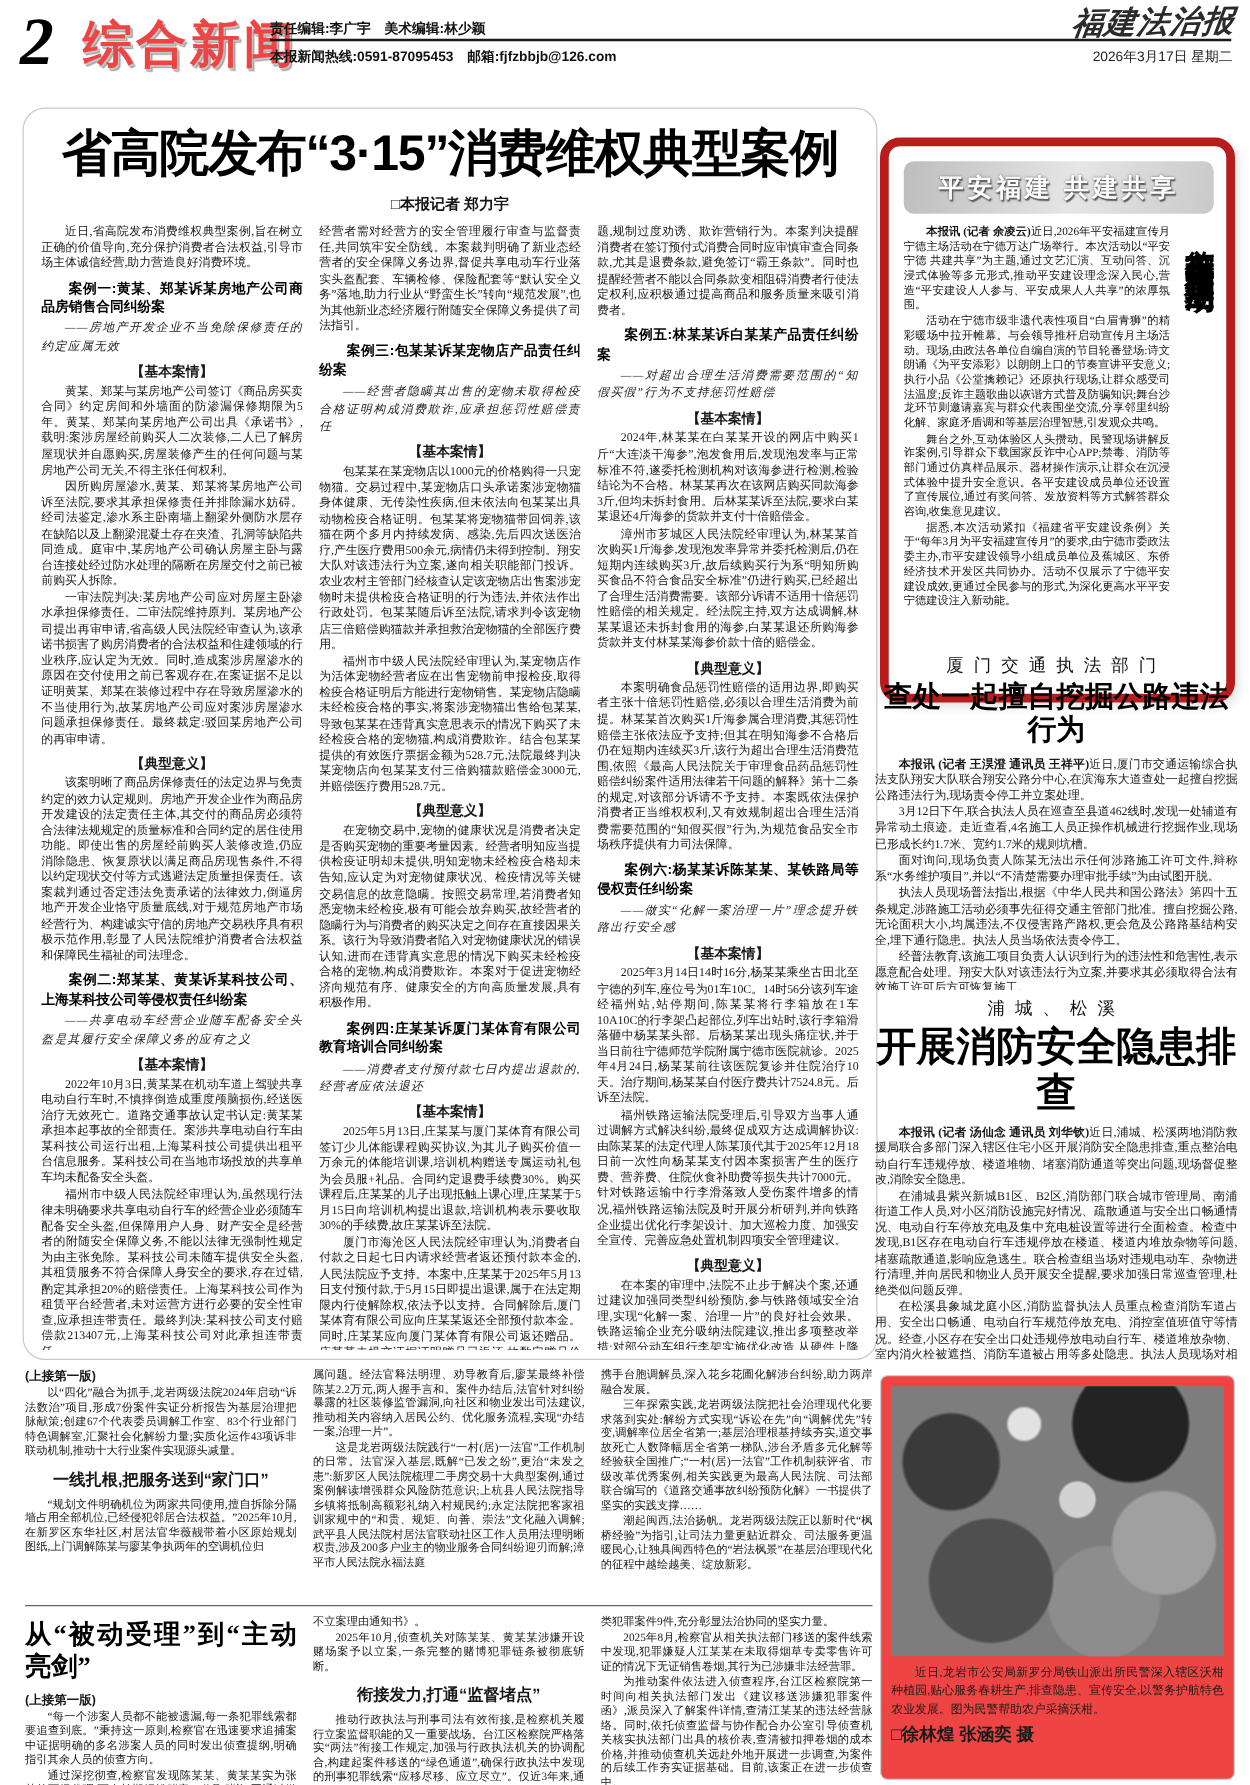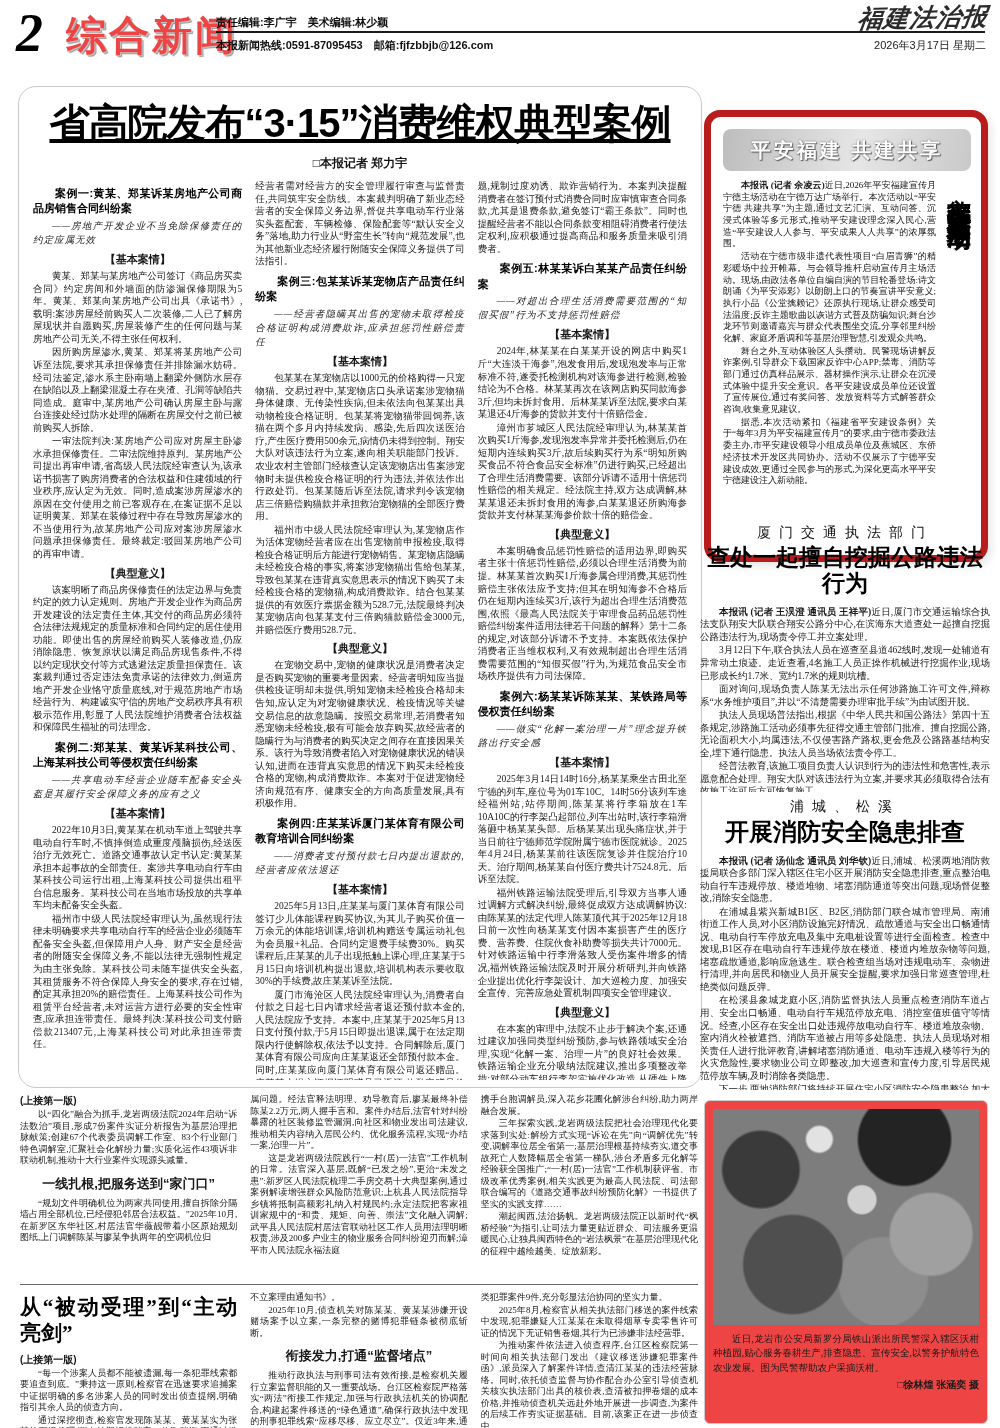--- a/index.html
+++ b/index.html
@@ -15,21 +15,21 @@
         letter-spacing:3px;text-shadow:1px 1px 0 #c4c4c4,2px 2px 1px #9a9a9a;}
   .editors{position:absolute;left:216px;top:15px;font:bold 11px var(--sans);color:#111;}
   .hr1{position:absolute;left:216px;top:31px;width:769px;border-top:2px solid #1a1a1a;}
   .hotline{position:absolute;left:216px;top:38px;font:bold 11px var(--sans);color:#111;}
   .masthead{position:absolute;right:12px;top:1px;font:italic 900 25px var(--serif);color:#2b2b2b;
         transform:skewX(-8deg) rotate(-1deg);letter-spacing:1px;}
   .dateline{position:absolute;right:14px;top:38px;font:11px var(--sans);color:#222;}
   
   .main-box{position:absolute;left:18px;top:86px;width:684px;height:1002px;border:1px solid #c9c9c9;
         border-radius:18px;background:#fff;box-sizing:border-box;padding:8px 14px;overflow:hidden;}
-  .main-box h1{margin:4px 0 8px;text-align:center;font:900 40px/1.2 var(--sans);color:#000;letter-spacing:-1px;text-decoration:underline;}
+  .main-box h1{margin:4px 0 8px;text-align:center;font:900 40px/1.2 var(--sans);color:#000;letter-spacing:-1px;}
   .byline{text-align:center;font:bold 12px var(--sans);margin-bottom:8px;}
   .cols{display:flex;gap:13px;height:900px;overflow:hidden;}
   .col{flex:1;min-width:0;overflow:hidden;font:9.5px/1.32 var(--serif);color:#181818;}
   .blk{margin:0 0 1px;}
   .blk-p,.blk-pc{text-align:justify;}
   .blk-p{text-indent:2em;}
   .blk-case{font:bold 11px/1.4 var(--sans);text-indent:2em;text-align:justify;margin:6px 0 2px;color:#000;}
   .blk-sub{font:oblique 9.5px/1.5 var(--serif);letter-spacing:1px;text-indent:2em;text-align:justify;color:#1c1c1c;}
   .blk-sec{text-align:center;font:bold 11px var(--sans);margin:5px 0 3px;text-indent:0;}
   .blk-head{text-align:center;font:bold 13px var(--sans);margin:8px 0 5px;text-indent:0;}
@@ -47,35 +47,35 @@
   .vertical-title{writing-mode:vertical-rl;font:900 24px/1.08 var(--serif);letter-spacing:2px;color:#000;
         margin-left:2px;overflow:hidden;}
   
   .right-article{position:absolute;left:700px;width:290px;overflow:hidden;}
   .kicker{text-align:center;font:14px var(--serif);letter-spacing:8px;color:#111;margin-bottom:3px;}
   .right-article h2{margin:0 0 8px;text-align:center;font:bold 23px/1.15 var(--serif);color:#000;}
   .art-body{font:9.5px/1.32 var(--serif);text-align:justify;color:#181818;overflow:hidden;}
   .art-body .blk-p{text-indent:2em;}
   .xiamen{top:524px;height:268px;}
   .fire{top:798px;height:292px;}
-  .fire h2{font-size:24px;}
+  .fire h2{font-size:32px;}
   
   .photo-box{position:absolute;left:704px;top:1100px;width:284px;height:324px;margin:0;border:1px solid #ccc;
         border-radius:6px;background:#ef4444;box-sizing:border-box;padding:8px;overflow:hidden;}
   .photo{width:100%;height:216px;background-color:#7d7d7d;background-image:
         radial-gradient(circle at 18% 28%,#3a3a3a 0 14%,transparent 15%),
         radial-gradient(circle at 72% 14%,#232323 0 17%,transparent 18%),
         radial-gradient(circle at 30% 72%,#4f4f4f 0 20%,transparent 21%),
         radial-gradient(circle at 82% 58%,#a0a0a0 0 16%,transparent 17%),
         radial-gradient(circle at 56% 42%,#d2d2d2 0 7%,transparent 8%),
         radial-gradient(circle at 40% 14%,#e2e2e2 0 5%,transparent 6%),
         radial-gradient(circle at 64% 80%,#8d8d8d 0 18%,transparent 19%);}
   .photo-box figcaption{font:9.5px/1.5 var(--serif);text-align:justify;margin-top:7px;color:#1a1a1a;}
   .caption-text{text-indent:2em;display:block;}
-  .credit{display:block;text-align:right;font-weight:bold;font-family:var(--sans);font-size:10px;margin-top:2px;}
+  .credit{display:block;font-weight:bold;font-family:var(--sans);font-size:14px;margin-top:2px;}
   
   .cont{position:absolute;left:20px;width:678px;display:flex;gap:13px;overflow:hidden;}
   .cont .ccol{flex:1;min-width:0;overflow:hidden;font:9px/1.28 var(--serif);text-align:justify;color:#181818;}
   .cont1{top:1094px;height:184px;}
   .divider{position:absolute;left:20px;top:1284px;width:678px;border-top:1px solid #666;}
   .cont2{top:1292px;height:136px;}
   .cont-headline{font:bold 21px/1.25 var(--serif);color:#000;margin:2px 0 6px;}
 </style>
 </head>
 <body>
@@ -88,20 +88,21 @@
   <div class="hr1"></div>
   <div class="hotline">本报新闻热线:0591-87095453　邮箱:fjfzbbjb@126.com</div>
   <div class="masthead">福建法治报</div>
   <div class="dateline">2026年3月17日 星期二</div>
 
   <section class="main-box">
     <h1>省高院发布“3·15”消费维权典型案例</h1>
     <div class="byline">□本报记者 郑力宇</div>
     <div class="cols">
       <div class="col">
+          <div class="blk blk-p">近日,省高院发布消费维权典型案例,旨在树立正确的价值导向,充分保护消费者合法权益,引导市场主体诚信经营,助力营造良好消费环境。</div>
           <div class="blk blk-case">案例一:黄某、郑某诉某房地产公司商品房销售合同纠纷案</div>
           <div class="blk blk-sub">——房地产开发企业不当免除保修责任的约定应属无效</div>
           <div class="blk blk-sec">【基本案情】</div>
           <div class="blk blk-p">黄某、郑某与某房地产公司签订《商品房买卖合同》约定房间和外墙面的防渗漏保修期限为5年。黄某、郑某向某房地产公司出具《承诺书》,载明:案涉房屋经前购买人二次装修,二人已了解房屋现状并自愿购买,房屋装修产生的任何问题与某房地产公司无关,不得主张任何权利。</div>
           <div class="blk blk-p">因所购房屋渗水,黄某、郑某将某房地产公司诉至法院,要求其承担保修责任并排除漏水妨碍。经司法鉴定,渗水系主卧南墙上翻梁外侧防水层存在缺陷以及上翻梁混凝土存在夹渣、孔洞等缺陷共同造成。庭审中,某房地产公司确认房屋主卧与露台连接处经过防水处理的隔断在房屋交付之前已被前购买人拆除。</div>
           <div class="blk blk-p">一审法院判决:某房地产公司应对房屋主卧渗水承担保修责任。二审法院维持原判。某房地产公司提出再审申请,省高级人民法院经审查认为,该承诺书损害了购房消费者的合法权益和住建领域的行业秩序,应认定为无效。同时,造成案涉房屋渗水的原因在交付使用之前已客观存在,在案证据不足以证明黄某、郑某在装修过程中存在导致房屋渗水的不当使用行为,故某房地产公司应对案涉房屋渗水问题承担保修责任。最终裁定:驳回某房地产公司的再审申请。</div>
           <div class="blk blk-sec">【典型意义】</div>
           <div class="blk blk-p">该案明晰了商品房保修责任的法定边界与免责约定的效力认定规则。房地产开发企业作为商品房开发建设的法定责任主体,其交付的商品房必须符合法律法规规定的质量标准和合同约定的居住使用功能。即使出售的房屋经前购买人装修改造,仍应消除隐患、恢复原状以满足商品房现售条件,不得以约定现状交付等方式逃避法定质量担保责任。该案裁判通过否定违法免责承诺的法律效力,倒逼房地产开发企业恪守质量底线,对于规范房地产市场经营行为、构建诚实守信的房地产交易秩序具有积极示范作用,彰显了人民法院维护消费者合法权益和保障民生福祉的司法理念。</div>
           <div class="blk blk-case">案例二:郑某某、黄某诉某科技公司、上海某科技公司等侵权责任纠纷案</div>
           <div class="blk blk-sub">——共享电动车经营企业随车配备安全头盔是其履行安全保障义务的应有之义</div>

